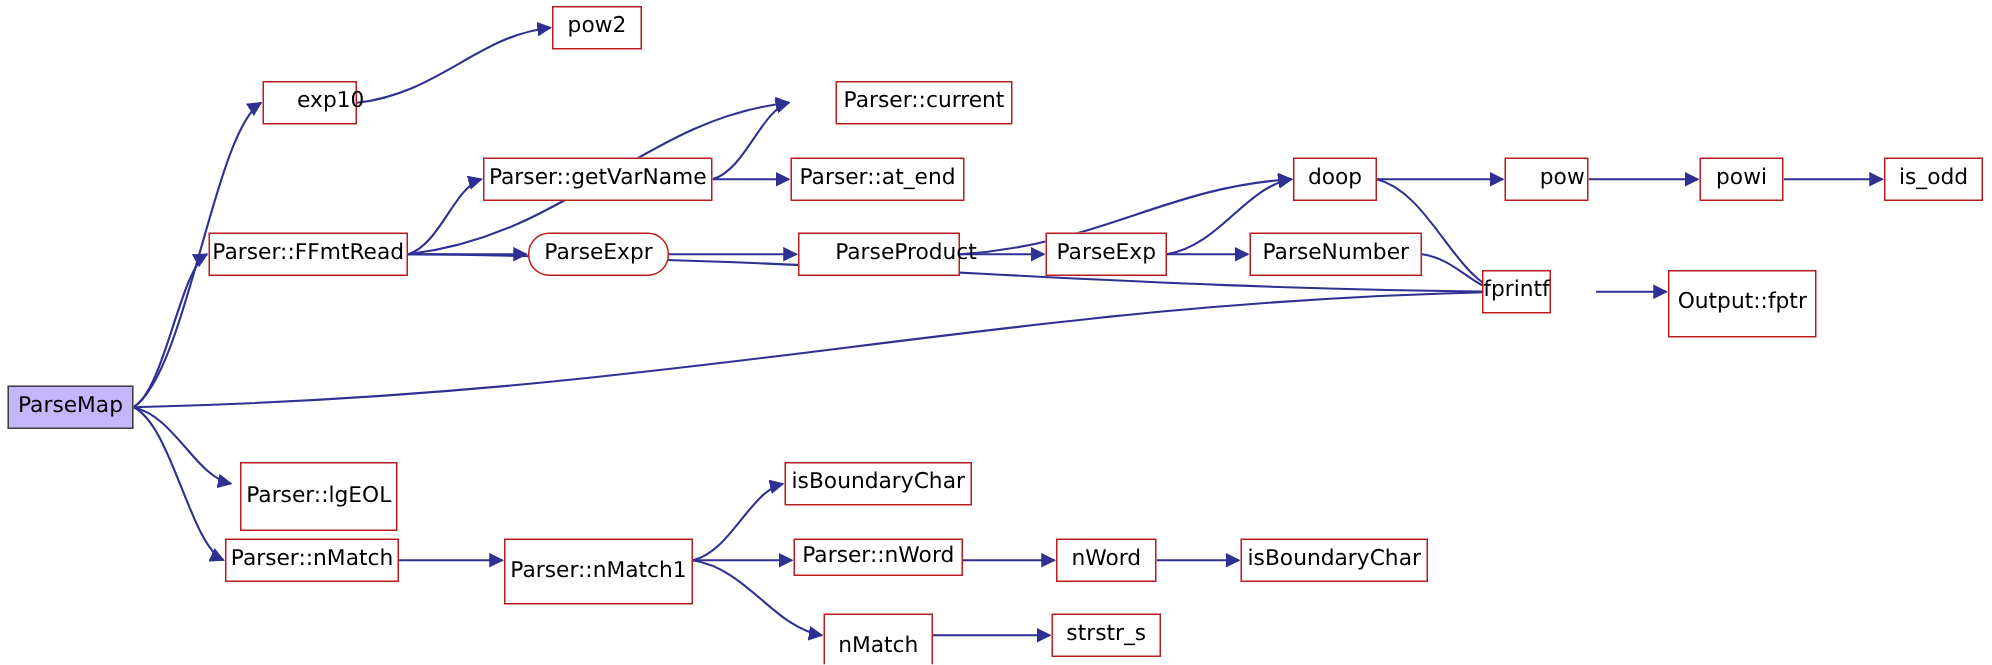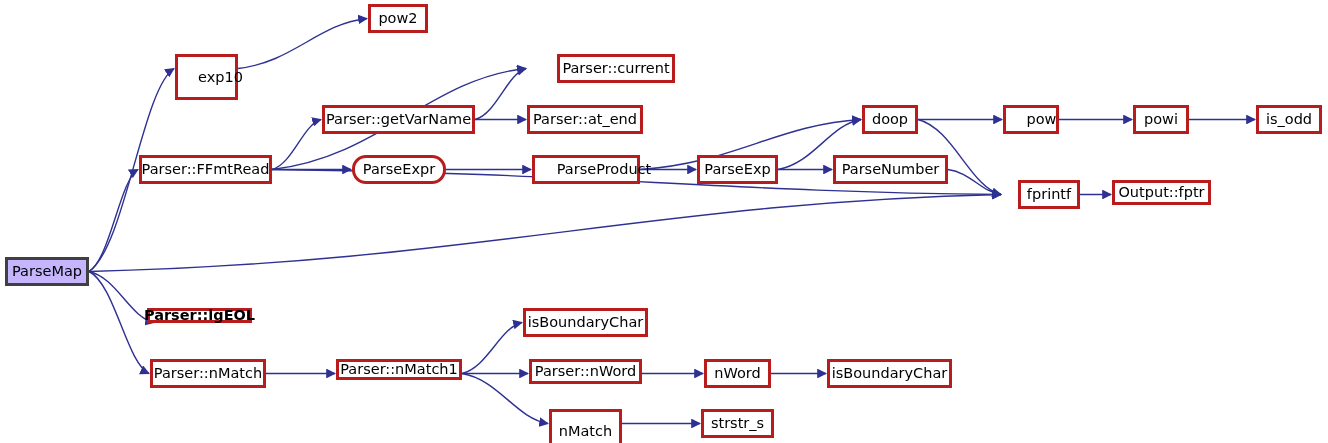--- a/index.html
+++ b/index.html
@@ -7,21 +7,21 @@
     position:relative;
     width:1328px;height:443px;
     background:#ffffff;
     font-family:"DejaVu Sans","Liberation Sans",sans-serif;
     overflow:hidden;
   }
   svg#edges{position:absolute;left:0;top:0;width:1328px;height:443px;}
   .node{
     position:absolute;
     box-sizing:border-box;
-    border:3px solid #b91c1c;
+    border:1px solid #b91c1c;
     background:#ffffff;
     display:flex;
     align-items:center;
     justify-content:center;
     font-size:14.5px;
     color:#000000;
     line-height:1;
     white-space:nowrap;
     z-index:5;
   }
@@ -71,21 +71,21 @@
         <path d="M 462 373.5 C 498.54 379.5, 515.94 418.5, 548 423.5" fill="none" stroke="#2e3192" stroke-width="1.4" marker-end="url(#arrow)"></path>
         <path d="M 642 373.5 L 703 373.5" fill="none" stroke="#2e3192" stroke-width="1.4" marker-end="url(#arrow)"></path>
         <path d="M 771 373.5 L 826 373.5" fill="none" stroke="#2e3192" stroke-width="1.4" marker-end="url(#arrow)"></path>
         <path d="M 622 423.5 L 700 423.5" fill="none" stroke="#2e3192" stroke-width="1.4" marker-end="url(#arrow)"></path>
       </g>
   </svg>
   <div id="node-layer">
       <div class="node root" style="left: 5px; top: 257px; width: 84px; height: 29px;">
         <span>ParseMap</span>
       </div>
-      <div class="node" style="left: 175px; top: 54px; width: 63px; height: 46px; padding-left: 28px;">
+      <div class="node" style="left: 175px; top: 54px; width: 63px; height: 29px; padding-left: 28px;">
         <span>exp10</span>
       </div>
       <div class="node" style="left: 368px; top: 4px; width: 60px; height: 29px;">
         <span>pow2</span>
       </div>
       <div class="node" style="left: 139px; top: 155px; width: 133px; height: 29px;">
         <span>Parser::FFmtRead</span>
       </div>
       <div class="node" style="left: 557px; top: 54px; width: 118px; height: 29px;">
         <span>Parser::current</span>
@@ -113,33 +113,33 @@
       </div>
       <div class="node" style="left: 1003px; top: 105px; width: 56px; height: 29px; padding-left: 21px;">
         <span>pow</span>
       </div>
       <div class="node" style="left: 1133px; top: 105px; width: 56px; height: 29px;">
         <span>powi</span>
       </div>
       <div class="node" style="left: 1256px; top: 105px; width: 66px; height: 29px;">
         <span>is_odd</span>
       </div>
-      <div class="node" style="left: 1018px; top: 180px; width: 62px; height: 29px;">
+      <div class="node" style="left: 988px; top: 180px; width: 46px; height: 29px;">
         <span>fprintf</span>
       </div>
-      <div class="node" style="left: 1112px; top: 180px; width: 99px; height: 25px;">
+      <div class="node" style="left: 1112px; top: 180px; width: 99px; height: 45px;">
         <span>Output::fptr</span>
       </div>
-      <div class="node" style="left: 147px; top: 308px; width: 105px; height: 15px; font-weight: bold;">
+      <div class="node" style="left: 160px; top: 308px; width: 105px; height: 46px;">
         <span>Parser::lgEOL</span>
       </div>
       <div class="node" style="left: 150px; top: 359px; width: 116px; height: 29px;">
         <span>Parser::nMatch</span>
       </div>
-      <div class="node" style="left: 336px; top: 359px; width: 126px; height: 21px;">
+      <div class="node" style="left: 336px; top: 359px; width: 126px; height: 44px;">
         <span>Parser::nMatch1</span>
       </div>
       <div class="node" style="left: 523px; top: 308px; width: 125px; height: 29px;">
         <span>isBoundaryChar</span>
       </div>
       <div class="node" style="left: 529px; top: 359px; width: 113px; height: 25px;">
         <span>Parser::nWord</span>
       </div>
       <div class="node" style="left: 704px; top: 359px; width: 67px; height: 29px;">
         <span>nWord</span>

